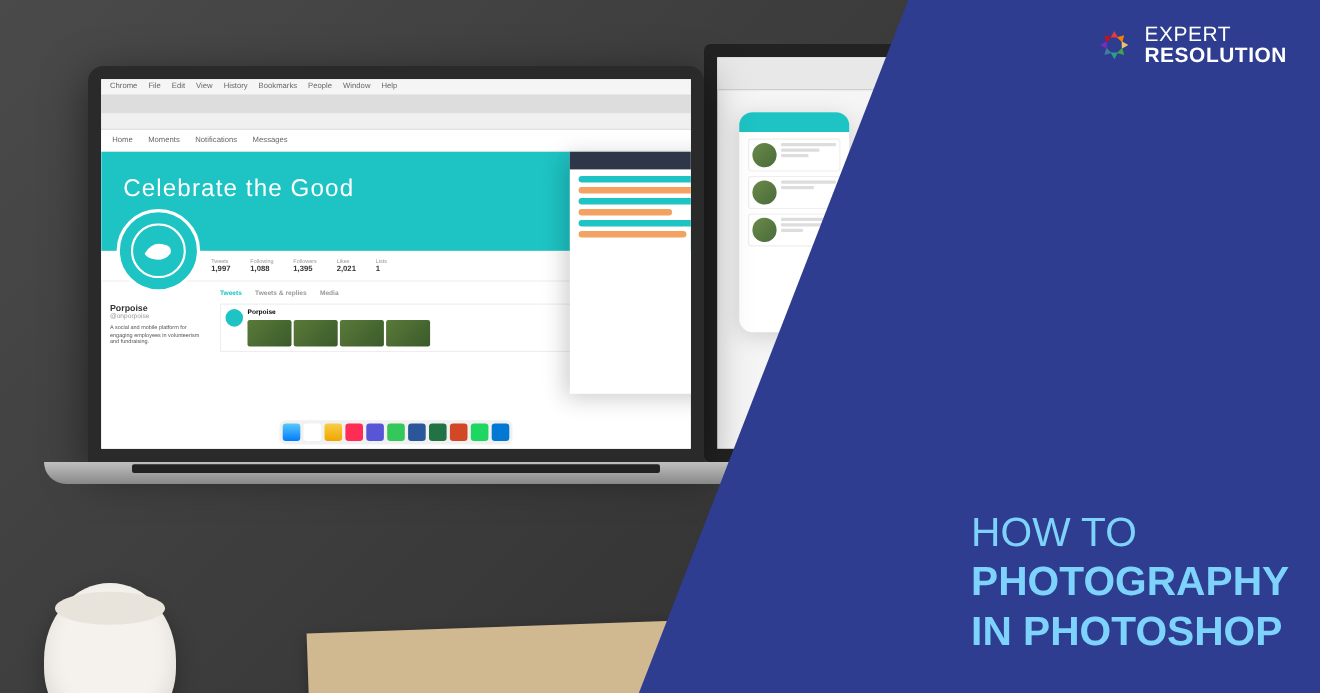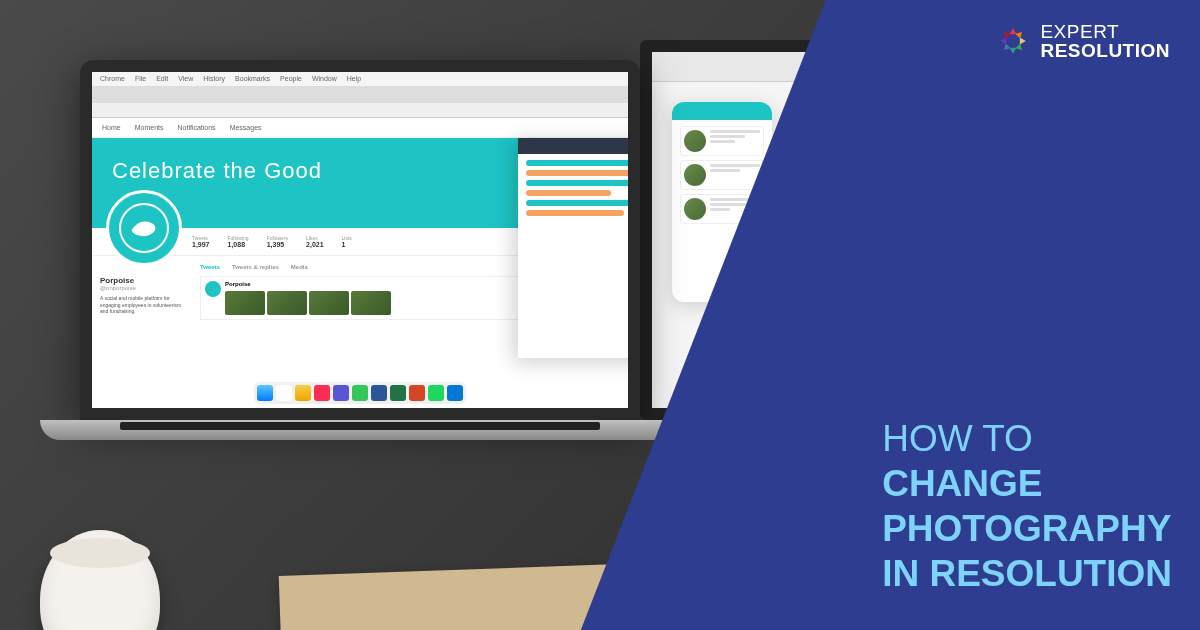--- a/index.html
+++ b/index.html
@@ -616,16 +616,15 @@
     </svg>
   </div>
   <div class="logo-text">
     <span>EXPERT</span><br>
     <span>RESOLUTION</span>
   </div>
 </div>
 
 <div class="title-block">
   <div class="line light">HOW TO</div>
-  <div class="line bold">CHANGE</div>
   <div class="line bold">PHOTOGRAPHY</div>
-  <div class="line bold">IN RESOLUTION</div>
+  <div class="line bold">IN PHOTOSHOP</div>
 </div>
 
 </body></html>

